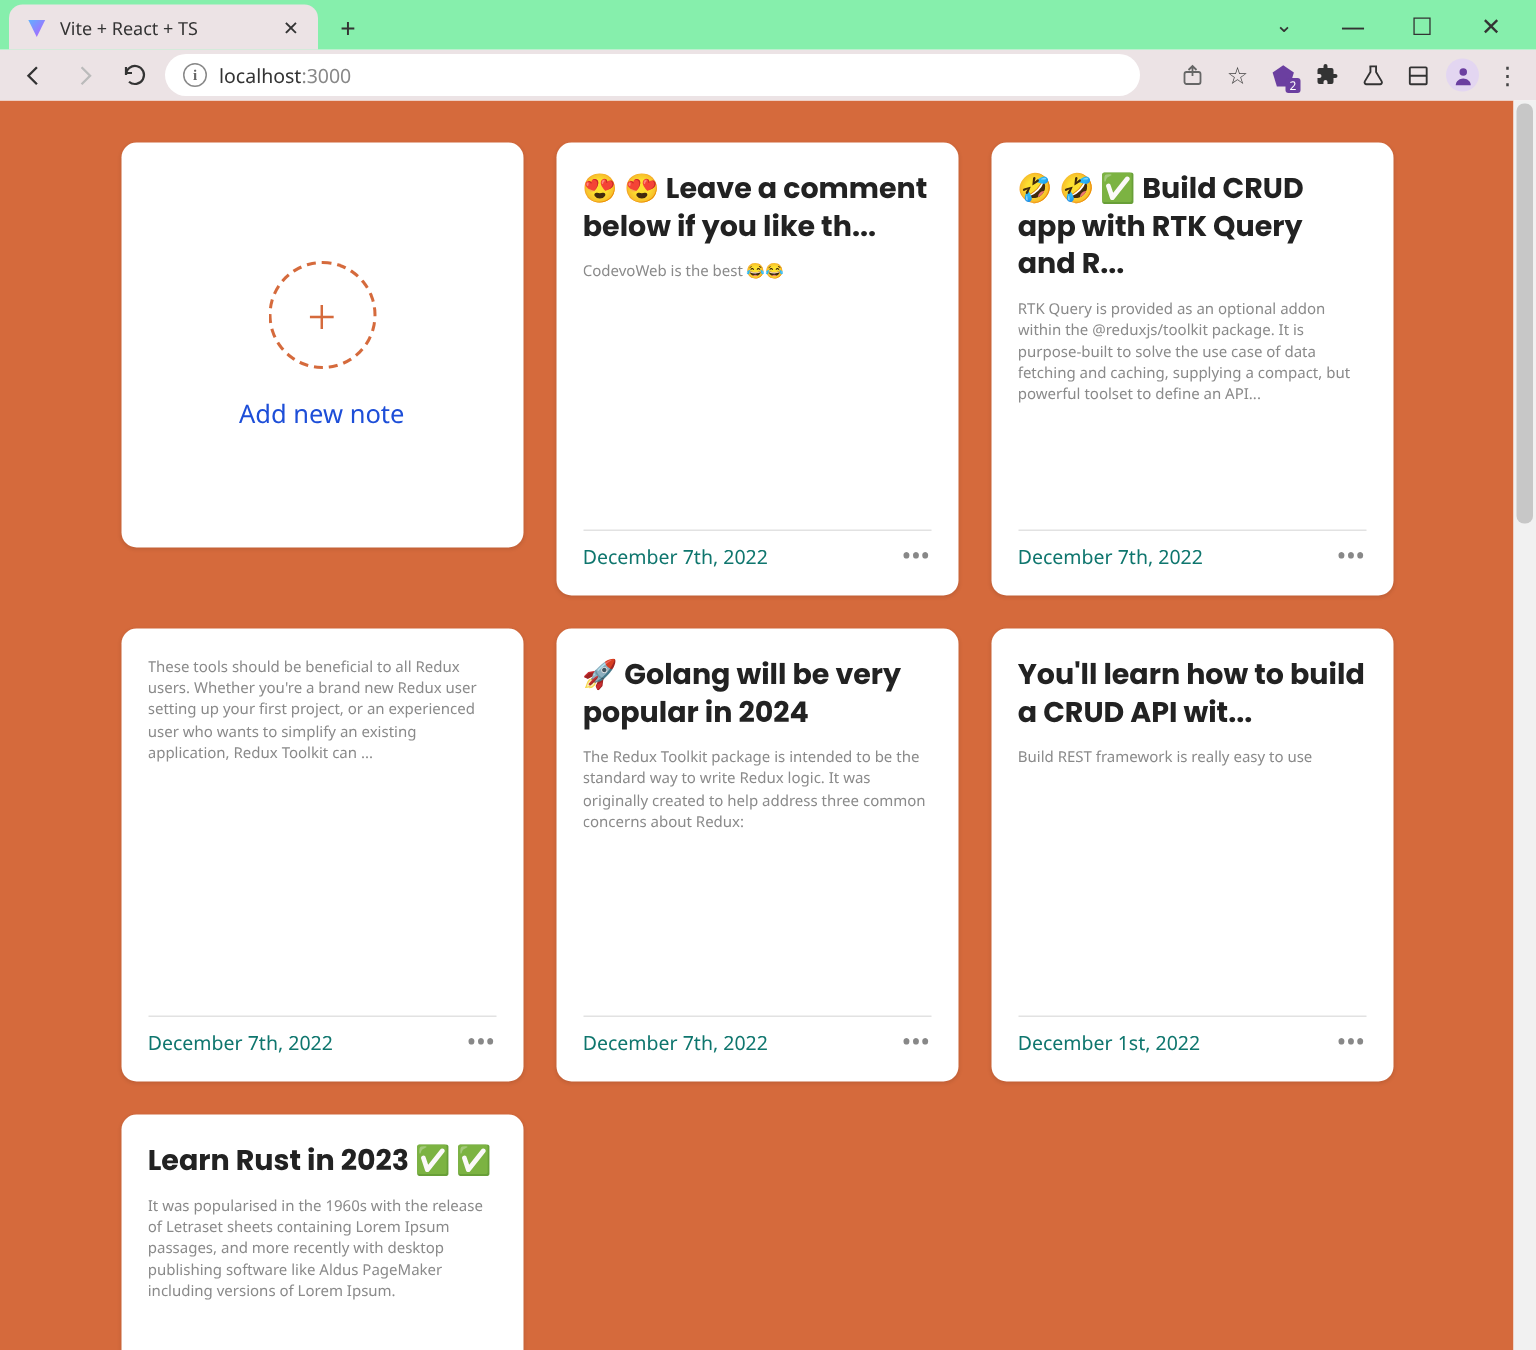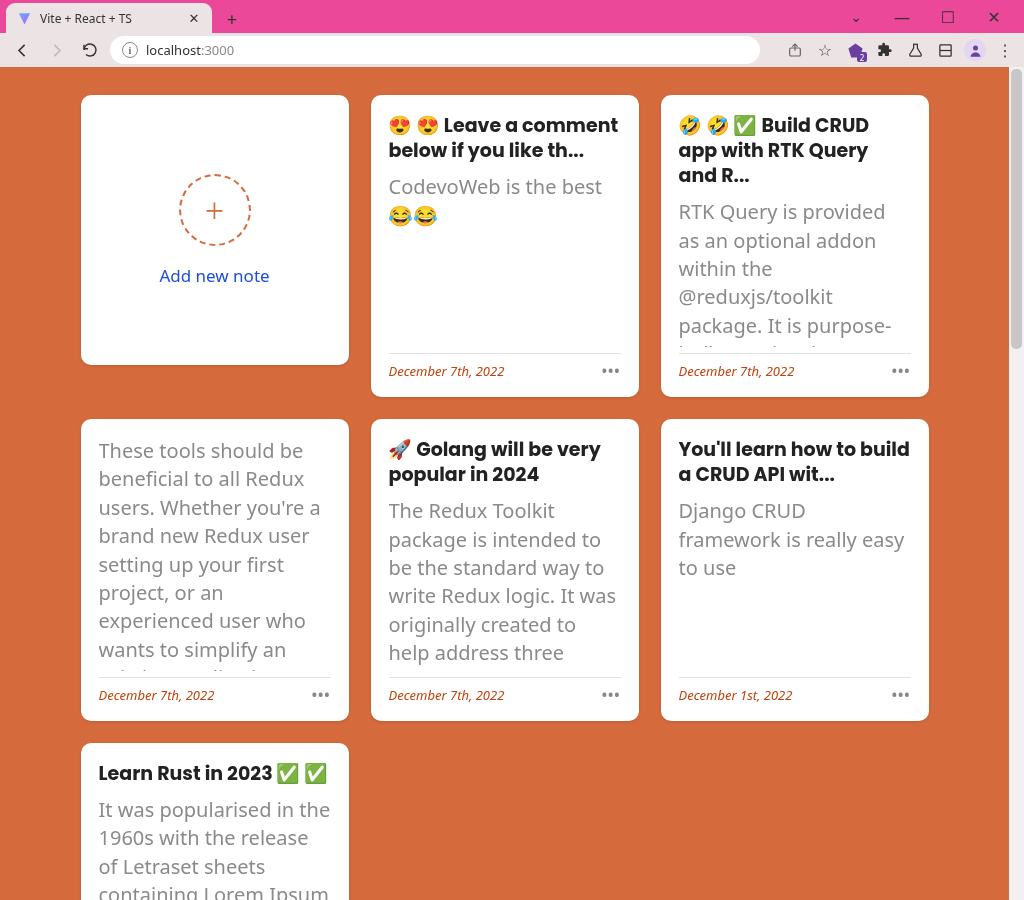--- a/index.html
+++ b/index.html
@@ -1,21 +1,21 @@
 <!DOCTYPE html>
 <html><head>
 <meta charset="utf-8">
 <style>
   *{box-sizing:border-box;margin:0;padding:0;}
   html,body{height:100%;}
   body{font-family:system-ui,-apple-system,Segoe UI,Roboto,sans-serif;background:#fff;overflow:hidden;}
 
   
   .chrome{width:1024px;height:900px;display:flex;flex-direction:column;background:#fff;}
-  .titlebar{height:33px;background:#ec4899;display:flex;align-items:flex-end;position:relative;}
+  .titlebar{height:33px;background:#86efac;display:flex;align-items:flex-end;position:relative;}
   .tab{display:flex;align-items:center;gap:8px;background:#ece3e5;border-radius:9px 9px 0 0;height:30px;padding:0 10px 0 10px;margin-left:6px;width:206px;position:relative;}
   .tab .favicon{width:16px;height:16px;display:inline-flex;align-items:center;justify-content:center;}
   .tab .favicon svg{width:15px;height:15px;}
   .tab .title{font-size:12px;color:#333;flex:1;white-space:nowrap;overflow:hidden;text-overflow:ellipsis;}
   .tab .close{width:16px;height:16px;display:flex;align-items:center;justify-content:center;font-size:13px;color:#333;}
   .newtab{width:28px;height:28px;display:flex;align-items:center;justify-content:center;color:#333;font-size:18px;margin-left:6px;}
   .win-controls{position:absolute;right:4px;top:0;height:33px;display:flex;align-items:center;gap:18px;padding-right:12px;}
   .win-controls span{width:28px;text-align:center;color:#333;}
 
   .toolbar{height:34px;background:#ece3e5;display:flex;align-items:center;gap:6px;padding:0 8px;}
@@ -33,23 +33,23 @@
 
   
   .viewport{flex:1;position:relative;overflow:hidden;}
   .scrollbar{position:absolute;right:0;top:0;width:15px;height:100%;background:#f1f1f1;}
   .thumb{position:absolute;right:2px;top:2px;width:11px;height:280px;background:#c7c7c7;border-radius:5px;}
   .page{position:absolute;inset:0;right:15px;background:#d56a3c;overflow:hidden;padding:28px 0 0 0;}
   .grid{display:grid;grid-template-columns:repeat(3,268px);gap:22px;width:fit-content;margin:0 auto;}
 
   .card{background:#fff;border-radius:10px;height:302px;padding:18px 18px 10px 18px;display:flex;flex-direction:column;box-shadow:0 1px 3px rgba(0,0,0,0.12);}
   .card h3{font-family:Poppins,system-ui,sans-serif;font-size:19px;font-weight:700;color:#222;line-height:1.32;margin-bottom:10px;}
-  .card .body{color:#8a8a8a;font-size:20px;line-height:1.42;flex:1;overflow:hidden;}
+  .card .body{color:#8a8a8a;font-size:10px;line-height:1.42;flex:1;overflow:hidden;}
   .card .footer{border-top:1px solid #e2e2e2;height:34px;display:flex;align-items:center;justify-content:space-between;margin-top:6px;}
-  .card .date{color:#c2410c;font-size:13px;font-style:italic;}
+  .card .date{color:#0f766e;font-size:13px;}
   .card .more{color:#888;letter-spacing:1px;font-size:14px;font-weight:bold;}
 
   .add-card{background:#fff;border-radius:10px;height:270px;display:flex;flex-direction:column;align-items:center;justify-content:center;gap:18px;box-shadow:0 1px 3px rgba(0,0,0,0.12);}
   .plus-circle{width:72px;height:72px;border:2px dashed #d56a3c;border-radius:50%;display:flex;align-items:center;justify-content:center;color:#d56a3c;font-size:34px;font-weight:300;}
   .add-card .label{color:#1d4ed8;font-size:17px;}
 
   
   .card.partial{height:222px;}
   .card.partial .footer{border-top:1px solid #e2e2e2;}
 </style>
@@ -185,21 +185,21 @@
           <h3>🚀 Golang will be very popular in 2024</h3>
           <div class="body">The Redux Toolkit package is intended to be the standard way to write Redux logic. It was originally created to help address three common concerns about Redux:</div>
           <div class="footer">
             <span class="date">December 7th, 2022</span>
             <span class="more">•••</span>
           </div>
         </div>
 
         <div class="card">
           <h3>You'll learn how to build a CRUD API wit...</h3>
-          <div class="body">Django CRUD framework is really easy to use</div>
+          <div class="body">Build REST framework is really easy to use</div>
           <div class="footer">
             <span class="date">December 1st, 2022</span>
             <span class="more">•••</span>
           </div>
         </div>
 
         <div class="card partial">
           <h3>Learn Rust in 2023 ✅ ✅</h3>
           <div class="body">It was popularised in the 1960s with the release of Letraset sheets containing Lorem Ipsum passages, and more recently with desktop publishing software like Aldus PageMaker including versions of Lorem Ipsum.</div>
           <div class="footer">

